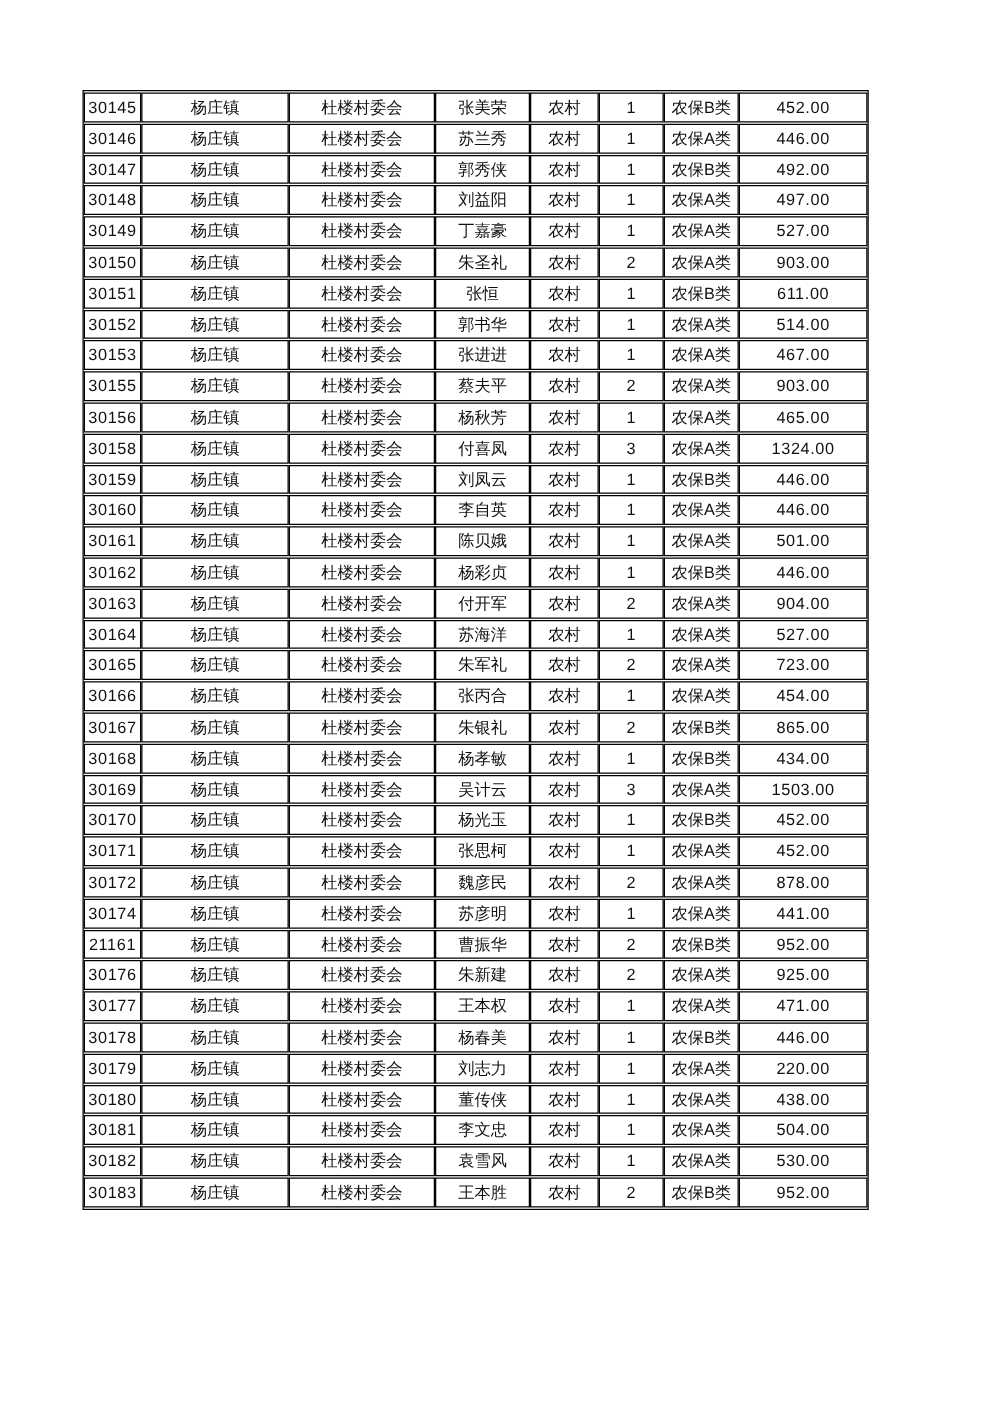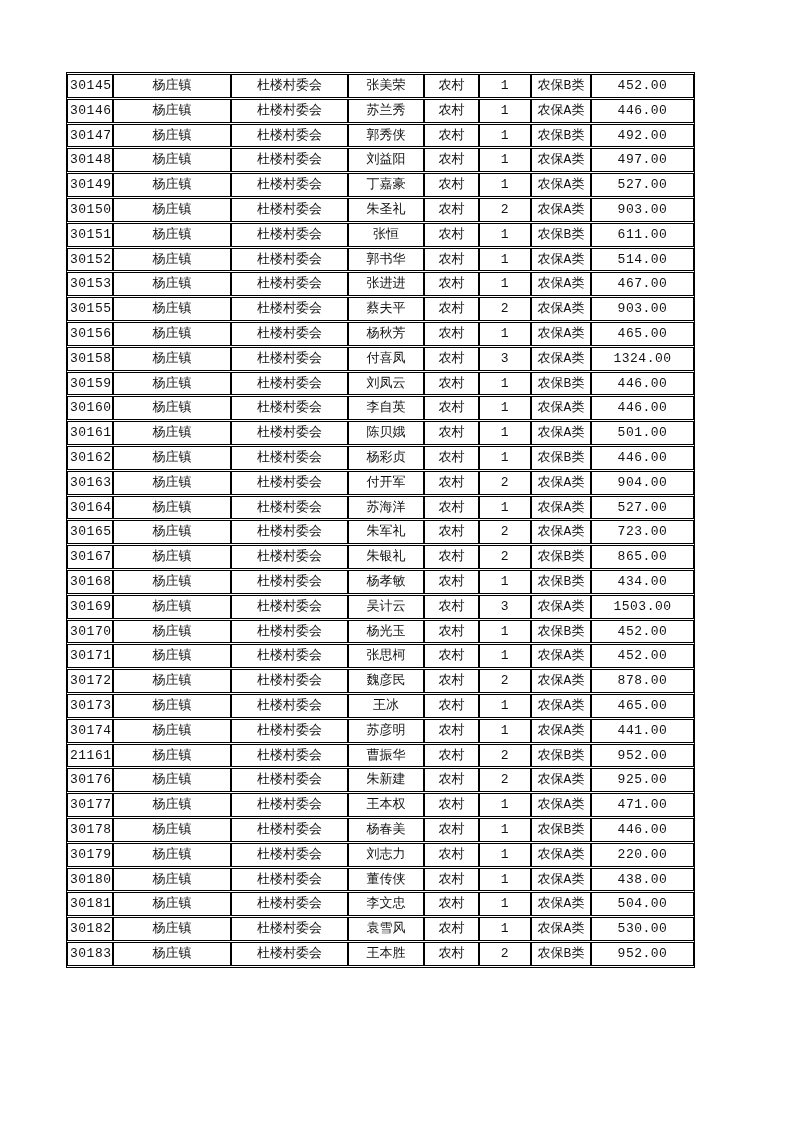--- a/index.html
+++ b/index.html
@@ -12,21 +12,21 @@
     padding: 0;
     background: #e8e8e8;
   }
   .page {
     position: relative;
     width: 793px;
     height: 1122px;
     background: var(--page-bg);
     margin: 0 auto;
     overflow: hidden;
-    font-family: Liberation Mono, monospace;
+    font-family: Liberation Sans, sans-serif;
     color: var(--text-color);
   }
   table.roster {
     position: absolute;
     left: 66px;
     top: 72px;
     width: 627px;
     table-layout: fixed;
     border-collapse: separate;
     border-spacing: 0 1px;
@@ -268,20 +268,30 @@
     <td class="num">30165</td>
     <td>杨庄镇</td>
     <td>杜楼村委会</td>
     <td>朱军礼</td>
     <td>农村</td>
     <td class="num">2</td>
     <td>农保A类</td>
     <td class="num">723.00</td>
   </tr>
 
+  <tr>
+    <td class="num">30166</td>
+    <td>杨庄镇</td>
+    <td>杜楼村委会</td>
+    <td>张丙合</td>
+    <td>农村</td>
+    <td class="num">1</td>
+    <td>农保A类</td>
+    <td class="num">454.00</td>
+  </tr>
 
   <tr>
     <td class="num">30167</td>
     <td>杨庄镇</td>
     <td>杜楼村委会</td>
     <td>朱银礼</td>
     <td>农村</td>
     <td class="num">2</td>
     <td>农保B类</td>
     <td class="num">865.00</td>
@@ -335,30 +345,20 @@
     <td class="num">30172</td>
     <td>杨庄镇</td>
     <td>杜楼村委会</td>
     <td>魏彦民</td>
     <td>农村</td>
     <td class="num">2</td>
     <td>农保A类</td>
     <td class="num">878.00</td>
   </tr>
 
-  <tr>
-    <td class="num">30173</td>
-    <td>杨庄镇</td>
-    <td>杜楼村委会</td>
-    <td>王冰</td>
-    <td>农村</td>
-    <td class="num">1</td>
-    <td>农保A类</td>
-    <td class="num">465.00</td>
-  </tr>
 
   <tr>
     <td class="num">30174</td>
     <td>杨庄镇</td>
     <td>杜楼村委会</td>
     <td>苏彦明</td>
     <td>农村</td>
     <td class="num">1</td>
     <td>农保A类</td>
     <td class="num">441.00</td>

